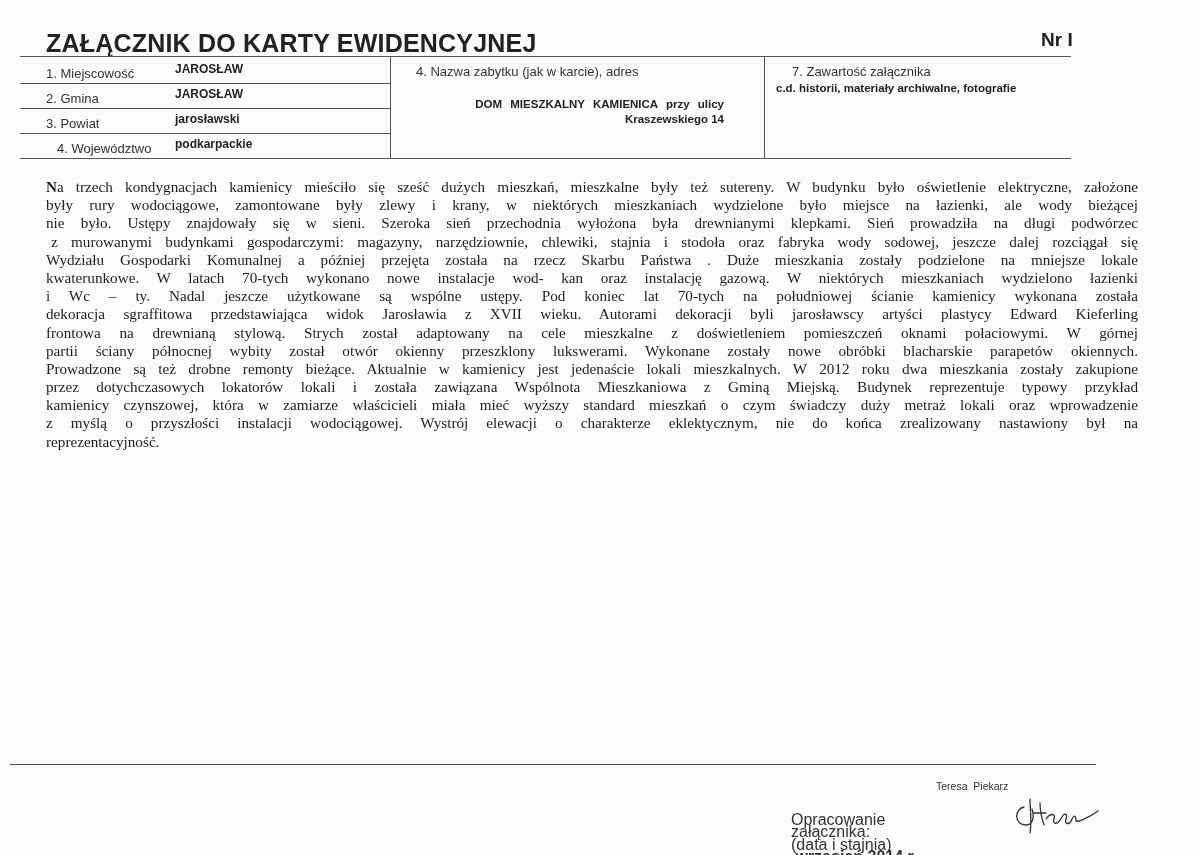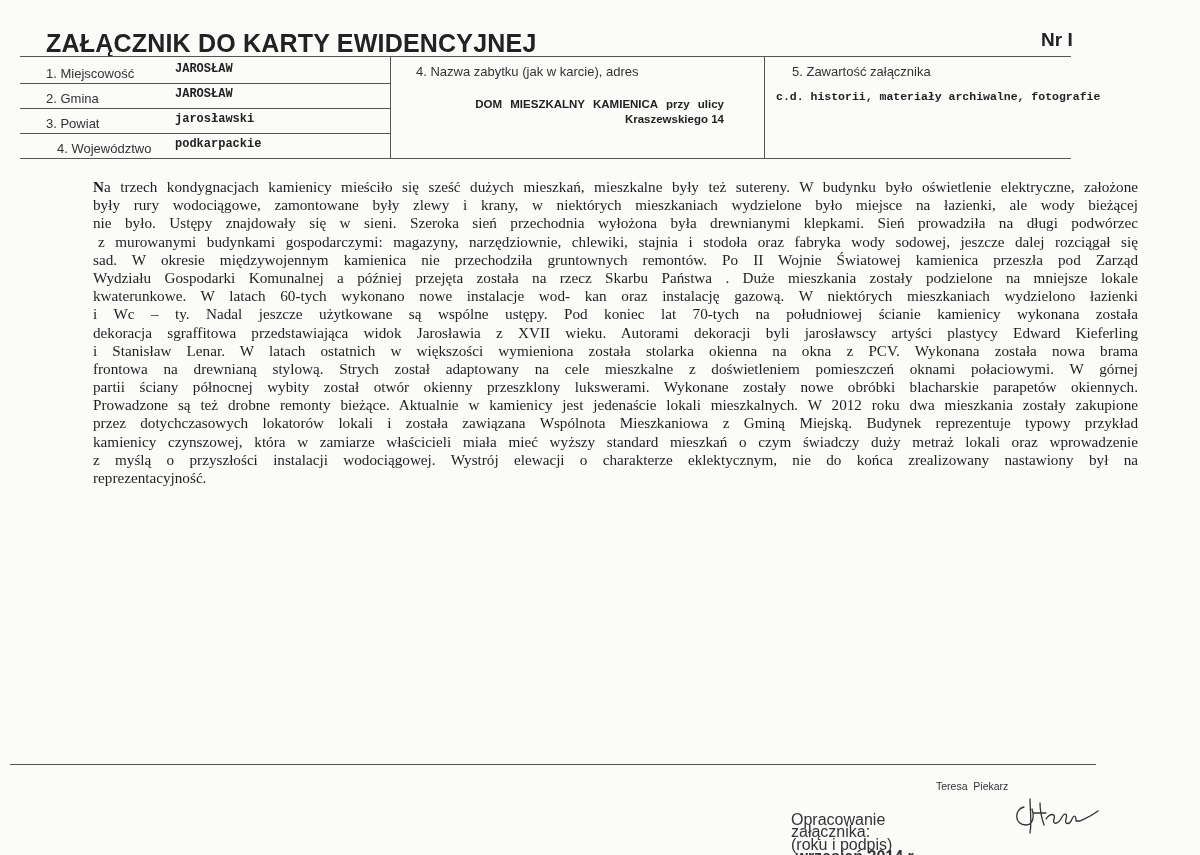--- a/index.html
+++ b/index.html
@@ -17,37 +17,37 @@
       font-family: "Liberation Sans", sans-serif; font-weight: bold;
       font-size: 19px; color: #222;
     }
     .hline { position: absolute; height: 1px; background: #555; }
     .vline { position: absolute; width: 1px; background: #555; }
     .lbl {
       position: absolute; font-family: Liberation Sans, sans-serif;
       font-size: 13px; color: #333;
     }
     .val {
-      position: absolute; font-family: Liberation Mono, monospace;
+      position: absolute; font-family: Liberation Sans, sans-serif;
       font-size: 12px; font-weight: bold; color: #222; text-align: center;
     }
     .monument {
       position: absolute; left: 424px; top: 97px; width: 300px;
       font-family: "Liberation Sans", sans-serif; font-weight: bold;
       font-size: 11.5px; line-height: 15px; color: #222; text-align: right;
     }
     .monument .l1 { word-spacing: 5px; }
     .body-text {
       position: absolute; left: 46px; top: 178px; width: 1092px;
       font-family: "Liberation Serif", serif; font-size: 15.2px;
       line-height: 18.2px; color: #1e1e1e;
     }
     .body-text .line {
       display: block; text-align: justify; text-align-last: justify;
-      white-space: nowrap; height: 18.2px; margin-left: 47px;
+      white-space: nowrap; height: 18.2px;
     }
     .body-text .line.last { text-align-last: left; }
     .body-text .first-letter { font-weight: bold; }
     .footer-lbl {
       position: absolute; left: 791px; top: 766px;
       font-family: "Liberation Sans", sans-serif; font-size: 16px;
       line-height: 12.3px; color: #333; margin-top: 48px;
     }
     .author {
       position: absolute; left: 936px; top: 780px;
@@ -78,47 +78,45 @@
   <div class="val" style="left:175px; top:112px;">jarosławski</div>
   <div class="lbl" style="left:57px; top:141px;">4. Województwo</div>
   <div class="val" style="left:175px; top:137px;">podkarpackie</div>
 
   <div class="lbl" style="left:416px; top:64px;">4. Nazwa zabytku (jak w karcie), adres</div>
   <div class="monument">
     <div class="l1">DOM MIESZKALNY KAMIENICA  przy ulicy</div>
     <div>Kraszewskiego 14</div>
   </div>
 
-  <div class="lbl" style="left:792px; top:64px;">5. Zawartość załącznika</div>
-  <div class="val" style="left:776px; top:82px; font-size:11.5px;margin-top:8px;">c.d. historii, materiały archiwalne, fotografie</div>
+  <div class="lbl" style="left:792px; top:64px;">7. Zawartość załącznika</div>
+  <div class="val" style="left:776px; top:82px; font-size:11.5px;">c.d. historii, materiały archiwalne, fotografie</div>
 
   <div class="body-text">
     <span class="line"><span class="first-letter">N</span><span>a trzech kondygnacjach kamienicy mieściło się sześć dużych mieszkań, mieszkalne były też sutereny. W budynku było oświetlenie elektryczne, założone</span></span>
     <span class="line">były rury wodociągowe, zamontowane były zlewy i krany, w niektórych mieszkaniach wydzielone było miejsce na łazienki, ale wody bieżącej</span>
     <span class="line">nie było. Ustępy znajdowały się w sieni. Szeroka sień przechodnia wyłożona była drewnianymi klepkami. Sień prowadziła na długi podwórzec</span>
     <span class="line" style="padding-left:5px;">z murowanymi budynkami gospodarczymi: magazyny, narzędziownie, chlewiki, stajnia i stodoła oraz fabryka wody sodowej, jeszcze dalej rozciągał się</span>
-    <span class="line">sad. W okresie międzywojennym kamienica nie przechodziła gruntownych remontów. Po II Wojnie Światowej kamienica przeszła pod Zarząd</span>
     <span class="line">Wydziału Gospodarki Komunalnej a później przejęta została na rzecz Skarbu Państwa . Duże mieszkania zostały podzielone na mniejsze lokale</span>
-    <span class="line">kwaterunkowe. W latach 60-tych wykonano nowe instalacje wod- kan oraz instalację gazową. W niektórych mieszkaniach wydzielono łazienki</span>
+    <span class="line">kwaterunkowe. W latach 70-tych wykonano nowe instalacje wod- kan oraz instalację gazową. W niektórych mieszkaniach wydzielono łazienki</span>
     <span class="line">i Wc – ty. Nadal jeszcze użytkowane są wspólne ustępy. Pod koniec lat 70-tych na południowej ścianie kamienicy wykonana została</span>
     <span class="line">dekoracja sgraffitowa przedstawiająca widok Jarosławia z XVII wieku. Autorami dekoracji byli jarosławscy artyści plastycy Edward Kieferling</span>
-    <span class="line">i Stanisław Lenar. W latach ostatnich w większości wymieniona została stolarka okienna na okna z PCV. Wykonana została nowa brama</span>
     <span class="line">frontowa na drewnianą stylową. Strych został adaptowany na cele mieszkalne z doświetleniem pomieszczeń oknami połaciowymi. W górnej</span>
     <span class="line">partii ściany północnej wybity został otwór okienny przeszklony lukswerami. Wykonane zostały nowe obróbki blacharskie parapetów okiennych.</span>
     <span class="line">Prowadzone są też drobne remonty bieżące. Aktualnie w kamienicy jest jedenaście lokali mieszkalnych. W 2012 roku dwa mieszkania zostały zakupione</span>
     <span class="line">przez dotychczasowych lokatorów lokali i została zawiązana Wspólnota Mieszkaniowa z Gminą Miejską. Budynek reprezentuje typowy przykład</span>
     <span class="line">kamienicy czynszowej, która w zamiarze właścicieli miała mieć wyższy standard mieszkań o czym świadczy duży metraż lokali oraz wprowadzenie</span>
     <span class="line">z myślą o przyszłości instalacji wodociągowej. Wystrój elewacji o charakterze eklektycznym, nie do końca zrealizowany nastawiony był na</span>
     <span class="line last">reprezentacyjność.</span>
   </div>
 
   <div class="hline" style="left:10px; top:764px; width:1086px;"></div>
   <div class="footer-lbl">
     <div>Opracowanie</div>
     <div>załącznika:</div>
-    <div>(roku i podpis)</div>
+    <div>(data i stajnia)</div>
     <div style="white-space:pre;font-weight:bold;"> wrzesień 2014 r.</div>
   </div>
   <div class="author" style="white-space:pre;">Teresa  Piekarz</div>
   <svg class="signature" width="95" height="40" viewBox="0 0 95 40">
     <path d="M14 12 C4 14 4 30 16 30 C24 30 24 20 22 14 M20 4 C20 14 22 26 20 38 M24 18 L36 18 M30 8 C30 16 32 24 34 30 M36 24 C40 18 46 18 44 24 C42 30 48 30 52 22 C54 18 58 18 56 24 C54 30 60 30 62 24 C64 20 66 20 66 26 L70 26 C74 24 80 22 88 16" fill="none" stroke="#333" stroke-width="1.3" stroke-linecap="round" stroke-linejoin="round"></path>
   </svg>
 </div>
 
 </body></html>

